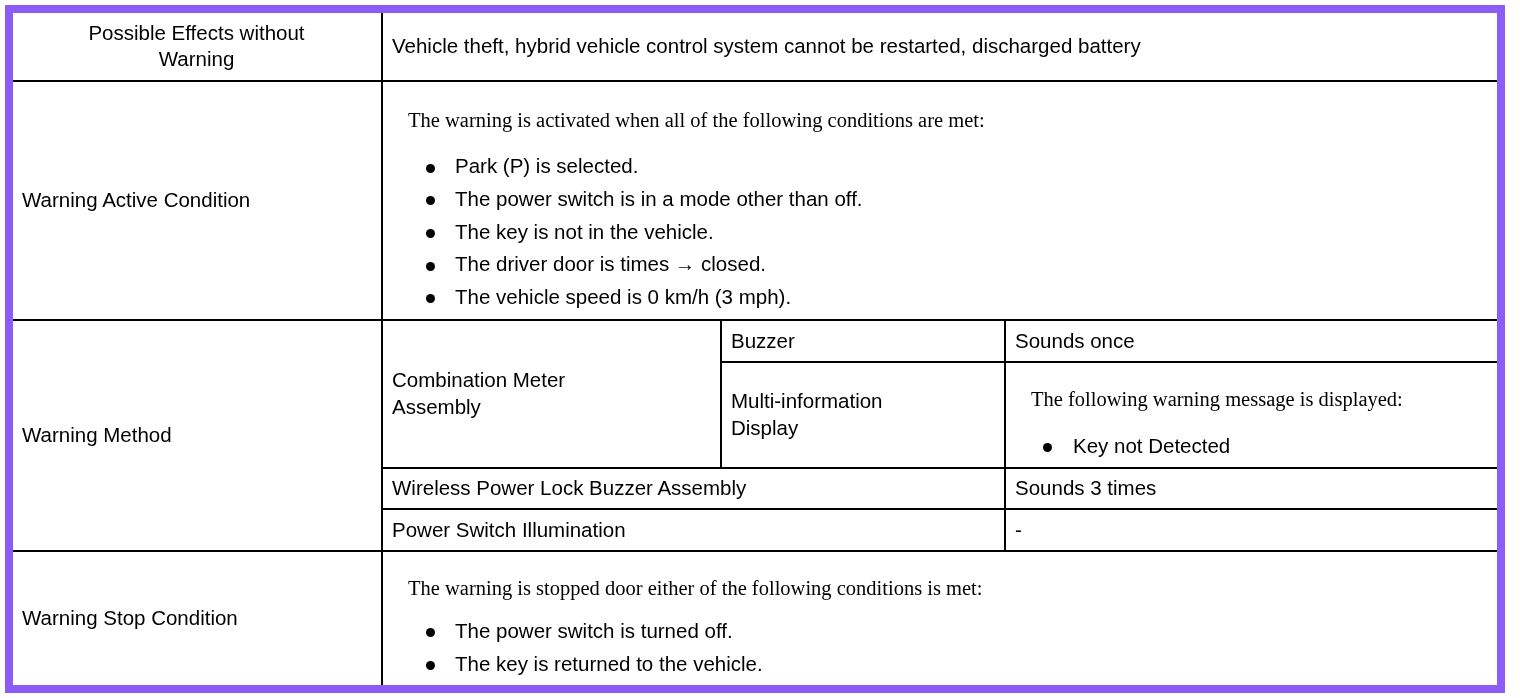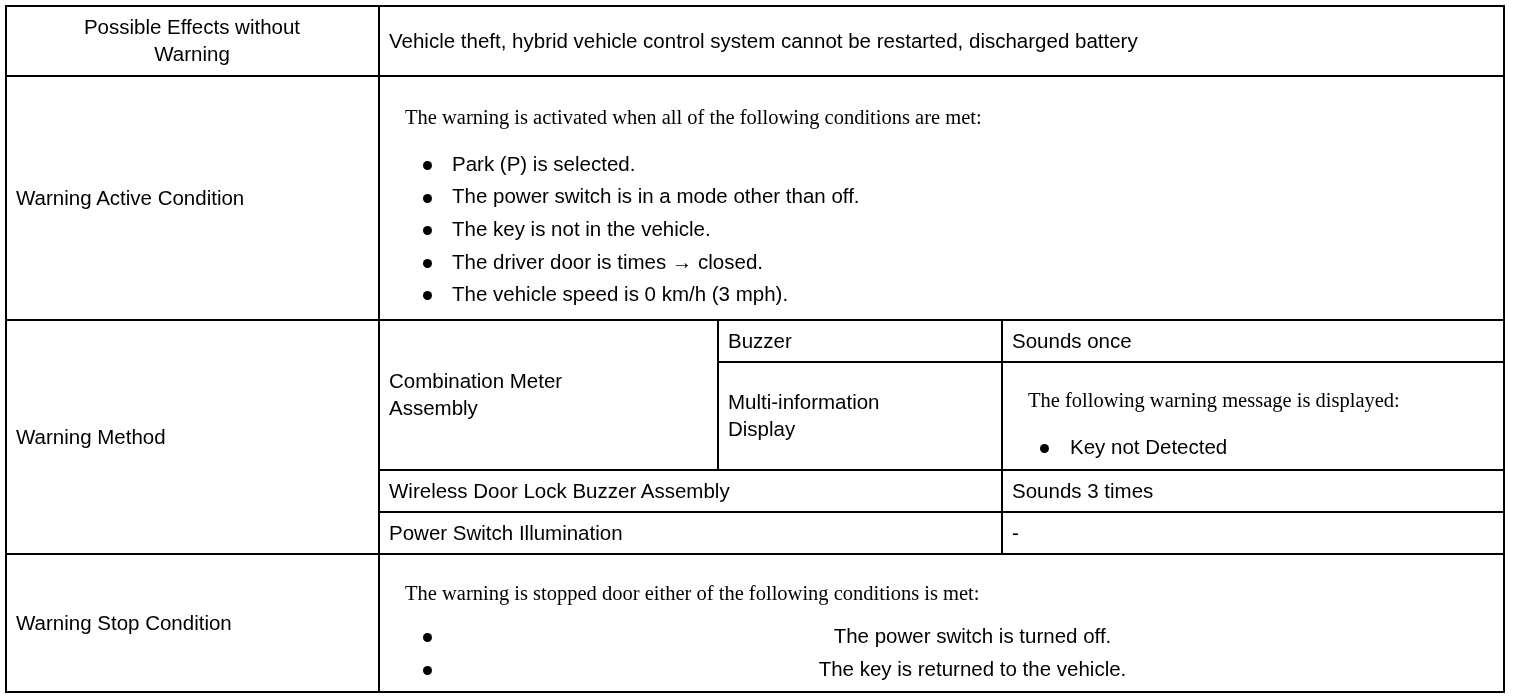--- a/index.html
+++ b/index.html
@@ -24,21 +24,21 @@
   }
 
   table.spec {
     position: absolute;
     left: 5px;
     top: 5px;
     width: 1500px;
     height: 688px;
     border-collapse: collapse;
     table-layout: fixed;
-    border: 2px solid #8b5cf6;
+    border: 8px solid #8b5cf6;
     background: #c2410c;
   }
 
   table.spec td {
     border: 2px solid #000000;
     vertical-align: middle;
     padding: 6px 10px 6px 9px;
     font-size: 20.5px;
     line-height: 1.30;
     font-family: "Liberation Sans", sans-serif;
@@ -63,21 +63,21 @@
     padding: 0;
     white-space: normal;
     font-family: Liberation Serif, serif;
   }
 
   ul.bullets {
     list-style: none;
     margin: 20px 0 0 0;
     padding: 0 0 0 34px;
   }
-  ul.bullets.tight { margin-top: 12px; text-align: center; }
+  ul.bullets.tight { margin-top: 12px; }
 
   ul.bullets li {
     position: relative;
     padding-left: 29px;
     margin: 0 0 6px 0;
     line-height: 1.30;
   }
   ul.bullets li:last-child { margin-bottom: 0; }
 
   ul.bullets li .bullet-dot {
@@ -145,21 +145,21 @@
 Display</td>
         <td class="body-cell">
           <div class="intro">The following warning message is displayed:</div>
           <ul class="bullets inner">
               <li><span class="bullet-dot"></span><span>Key not Detected</span></li>
             </ul>
         </td>
       </tr>
 
       <tr>
-        <td colspan="2" class="mid-cell">Wireless Door Lock Buzzer Assembly</td>
+        <td colspan="2" class="mid-cell">Wireless Power Lock Buzzer Assembly</td>
         <td class="mid-cell">Sounds 3 times</td>
       </tr>
 
       <tr>
         <td colspan="2" class="mid-cell">Power Switch Illumination</td>
         <td class="mid-cell">-</td>
       </tr>
 
       <tr>
         <td class="label-cell">Warning Stop Condition</td>

